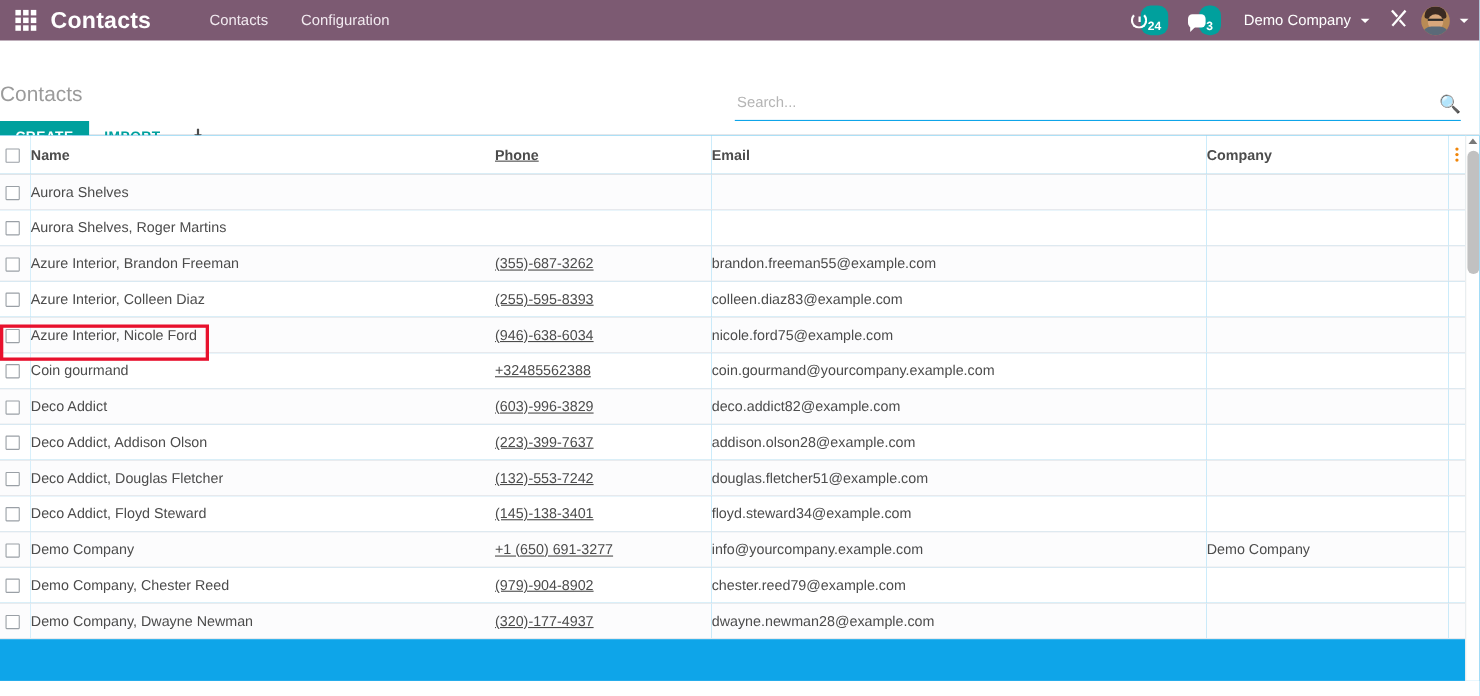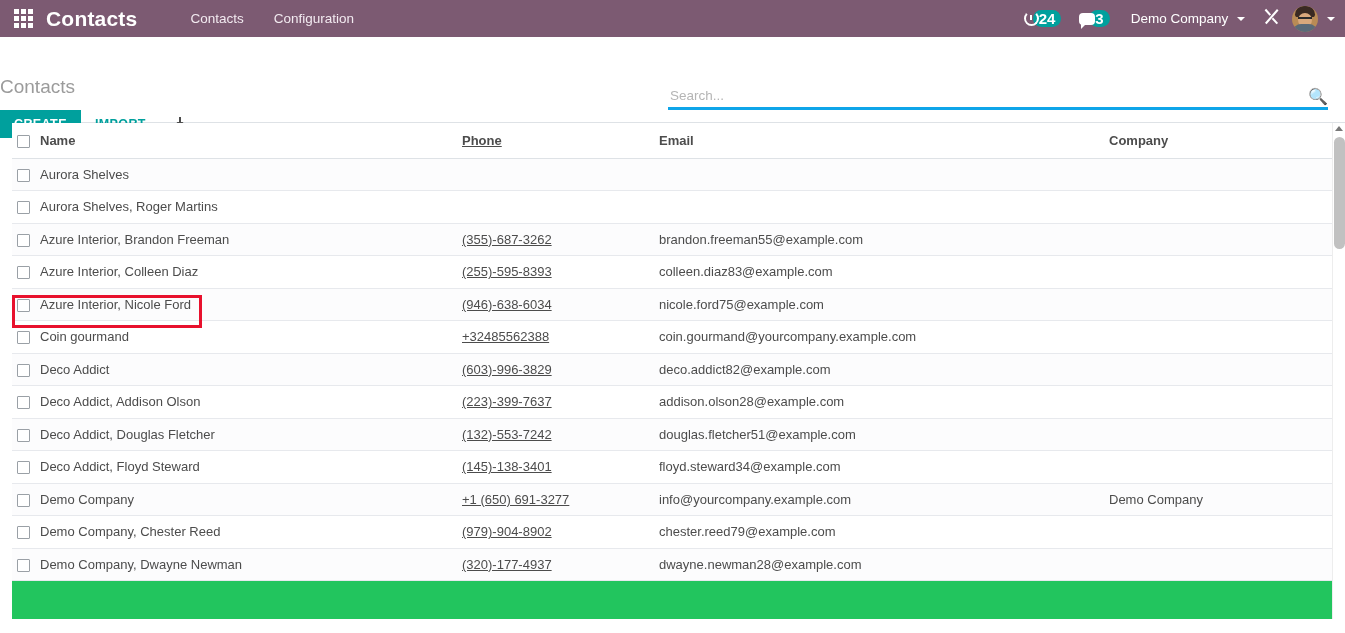--- a/index.html
+++ b/index.html
@@ -38,22 +38,22 @@
   }
   #nav-right {
     position: absolute; right: 6px; top: 0; height: 37px;
     display: flex; align-items: center; gap: 0px;
   }
   .sysicon {
     display: flex; align-items: center; padding: 0 9px; height: 37px;
     cursor: pointer; position: relative;
   }
   .badge-pill {
-    background: #00a09d; color: #fff; font-size: 15px; font-weight: bold;
-    border-radius: 9px; padding: 3px 6px 2px; margin-left: -6px;
+    background: #00a09d; color: #fff; font-size: 11px; font-weight: bold;
+    border-radius: 9px; padding: 13px 6px 2px; margin-left: -6px;
     line-height: 12px; min-width: 20px; text-align: center;
   }
   .clock-ico { width: 15px; height: 15px; border: 2px solid #fff; border-radius: 50%;
     border-top-color: transparent; position: relative; }
   .clock-ico:after { content:""; position:absolute; width:2px; height:5px; background:#fff;
     left: 4.5px; top: 2px; }
   .chat-ico { width: 16px; height: 12px; background: #fff; border-radius: 4px; position: relative; }
   .chat-ico:after { content:""; position:absolute; bottom:-4px; left:2px;
     border-left: 5px solid #fff; border-bottom: 5px solid transparent; }
   #company-menu { font-size: 13.5px; color: #ffffff; padding: 0 6px 0 12px; cursor: pointer; }
@@ -90,21 +90,21 @@
   }
   #import-btn {
     color: #00a09d; font-size: 12.5px; font-weight: bold; letter-spacing: .4px;
     padding: 7px 14px; cursor: pointer; text-transform: uppercase; background: none; border: none;
   }
   #export-btn { padding: 4px 12px; cursor: pointer; display:flex; align-items:center; }
 
   
   #searchview {
     position: absolute; left: 668px; top: 48px; width: 660px;
-    border-bottom: 3px solid #0ea5e9; display: flex; align-items: center;
+    border-bottom: 1px solid #0ea5e9; display: flex; align-items: flex-start;
     height: 25px;
   }
   #search-input {
     border: none; outline: none; flex: 1; font-size: 13.5px; color: #555;
     font-family: "Liberation Sans", sans-serif; background: transparent;
     padding: 0 2px 2px 2px;
   }
   #search-input::placeholder { color: #b5b5b5; }
   #search-icon { color: #4a4a4a; font-size: 16px; padding-left: 6px; }
 
@@ -136,21 +136,21 @@
   .list-ico { display:flex; flex-direction:column; gap:2px; }
   .list-ico span { display:flex; align-items:center; gap:3px; }
   .list-ico b { display:block; width:2px; height:2px; background:#f08a3c; border-radius:50%; }
   .list-ico u { display:block; width:10px; height:2px; background:#5a6268; }
   .pin-ico { width: 9px; height: 9px; background:#5a6268; border-radius: 50% 50% 50% 0;
     transform: rotate(-45deg); }
   .clock2 { width: 14px; height: 14px; border: 1.6px solid #5a6268; border-radius: 50%; position: relative; }
   .clock2:after { content:""; position:absolute; left:5px; top:2px; width:1.6px; height:5px; background:#5a6268; }
 
   
-  #list-wrap { position: relative; height: 496px; overflow: hidden; background: #22c55e; margin-left: 12px; }
+  #list-wrap { position: relative; height: 496px; overflow: hidden; background: #0ea5e9; }
   table { width: 1332px; border-collapse: collapse; table-layout: fixed; }
   thead th {
     text-align: left; font-size: 13px; font-weight: bold; color: #4c4c4c;
     padding: 9px 0 9px 0; border-bottom: 1px solid #dee2e6; background: #ffffff;
     height: 35px; vertical-align: middle;
   }
   tbody td {
     font-size: 13px; color: #4c4c4c; height: 32.5px; padding: 0;
     border-bottom: 1px solid #e7e9ed; vertical-align: middle;
   }

